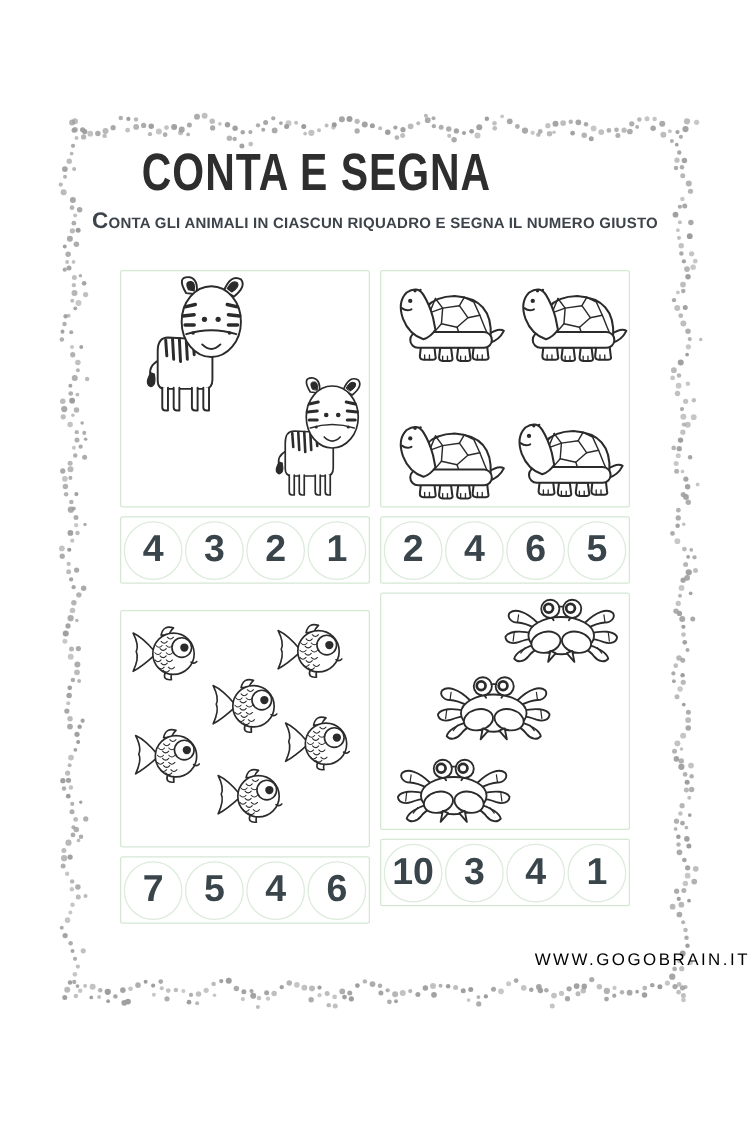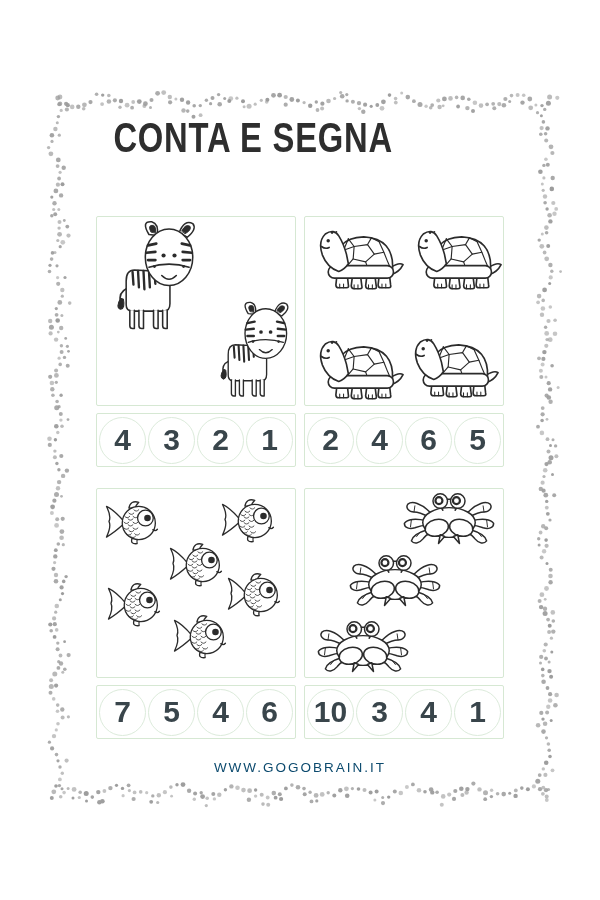--- a/index.html
+++ b/index.html
@@ -39,21 +39,21 @@
     width:45px; height:45px; border-radius:50%;
     border:1.6px solid #dcebdb; background:#fff;
     display:flex; align-items:center; justify-content:center;
     cursor:pointer;
   }
   .option-circle span {
     font-size:30px; font-weight:700; color:#39454b; line-height:1;
   }
   .footer {
     position:absolute; top:760px; left:0; width:600px; margin:0;
-    text-align:center; color:#0c4a6e; font-size:13.5px; letter-spacing:2px;
+    text-align:right; color:#000000; font-size:13.5px; letter-spacing:2px;
   }
   #symbol-defs { position:absolute; width:0; height:0; overflow:hidden; }
 </style>
 </head>
 <body>
 
 <div class="page">
 
   <svg id="dots-border">
       <circle cx="60.0" cy="97.0" r="2.4" fill="#9c9c9c" opacity="0.68"></circle>
@@ -620,20 +620,21 @@
       <circle cx="62.3" cy="773.2" r="1.7" fill="#9c9c9c" opacity="0.64"></circle>
       <circle cx="59.9" cy="779.4" r="1.9" fill="#9c9c9c" opacity="0.57"></circle>
       <circle cx="59.4" cy="785.6" r="1.7" fill="#9c9c9c" opacity="0.86"></circle>
       <circle cx="53.8" cy="791.8" r="2.4" fill="#9c9c9c" opacity="0.70"></circle>
       <circle cx="64.1" cy="792.6" r="1.8" fill="#9c9c9c" opacity="0.56"></circle>
       <circle cx="51.8" cy="798.0" r="2.0" fill="#9c9c9c" opacity="0.96"></circle>
       <circle cx="60.7" cy="796.7" r="1.8" fill="#9c9c9c" opacity="0.64"></circle>
     </svg>
 
   <h1 class="title"><span>CONTA E SEGNA</span></h1>
+  <p class="subtitle">CONTA GLI ANIMALI IN CIASCUN RIQUADRO E SEGNA IL NUMERO GIUSTO</p>
 
   <div id="panels">
       <div class="panel" style="left: 96px; top: 216px;">
         <div class="animal-box">
           <svg class="animal" width="92" height="114" style="left: 16px; top: 2px;">
             <use href="#sym-zebra" width="100%" height="100%"></use>
           </svg>
           <svg class="animal" width="80" height="102" style="left: 120px; top: 82px;">
             <use href="#sym-zebra" width="100%" height="100%"></use>
           </svg>
@@ -712,21 +713,21 @@
             <span>5</span>
           </div>
           <div class="option-circle">
             <span>4</span>
           </div>
           <div class="option-circle">
             <span>6</span>
           </div>
         </div>
       </div>
-      <div class="panel" style="left: 304px; top: 488px;">
+      <div class="panel" style="left: 304px; top: 474px;">
         <div class="animal-box">
           <svg class="animal" width="104" height="56" style="left: 92px; top: 2px;">
             <use href="#sym-crab" width="100%" height="100%"></use>
           </svg>
           <svg class="animal" width="104" height="56" style="left: 38px; top: 64px;">
             <use href="#sym-crab" width="100%" height="100%"></use>
           </svg>
           <svg class="animal" width="104" height="56" style="left: 6px; top: 130px;">
             <use href="#sym-crab" width="100%" height="100%"></use>
           </svg>

